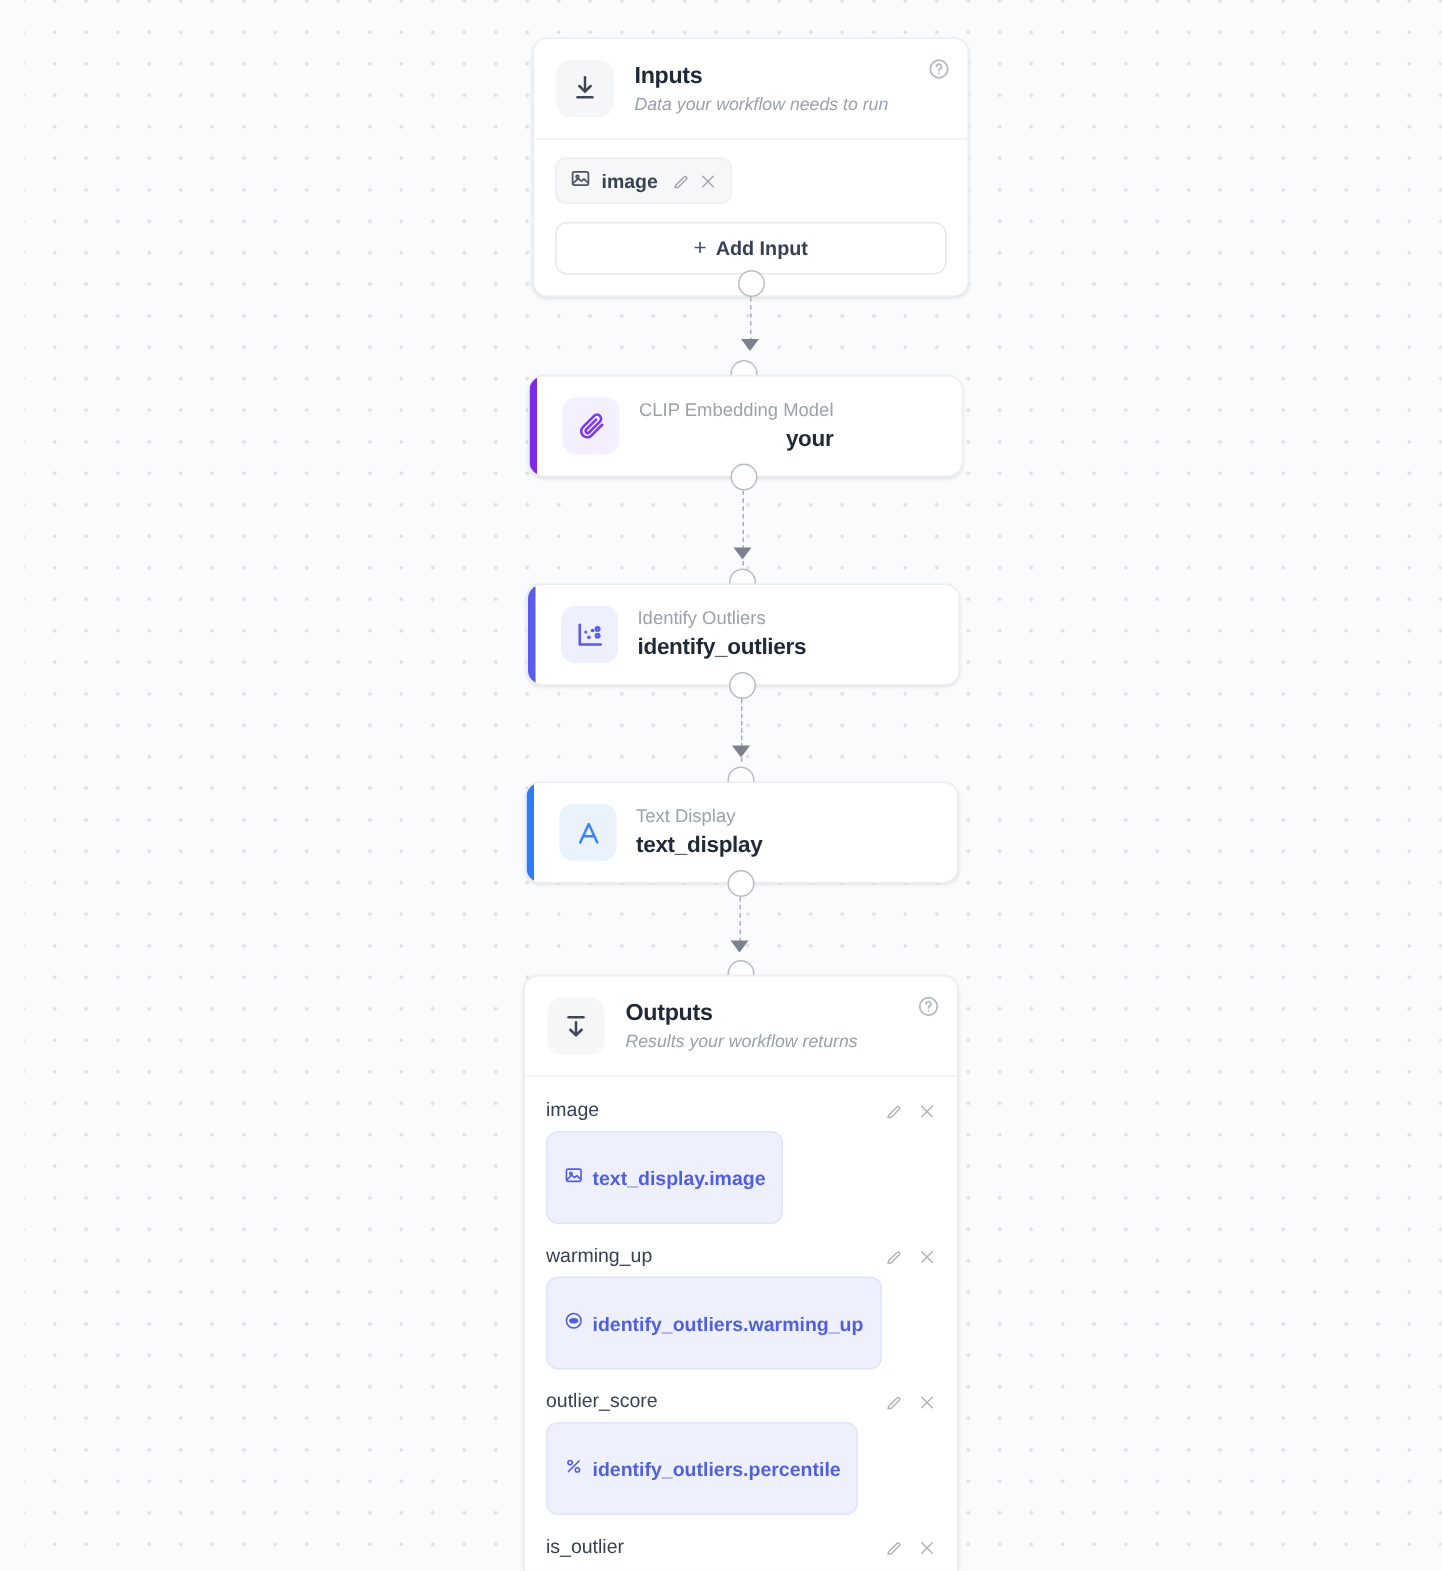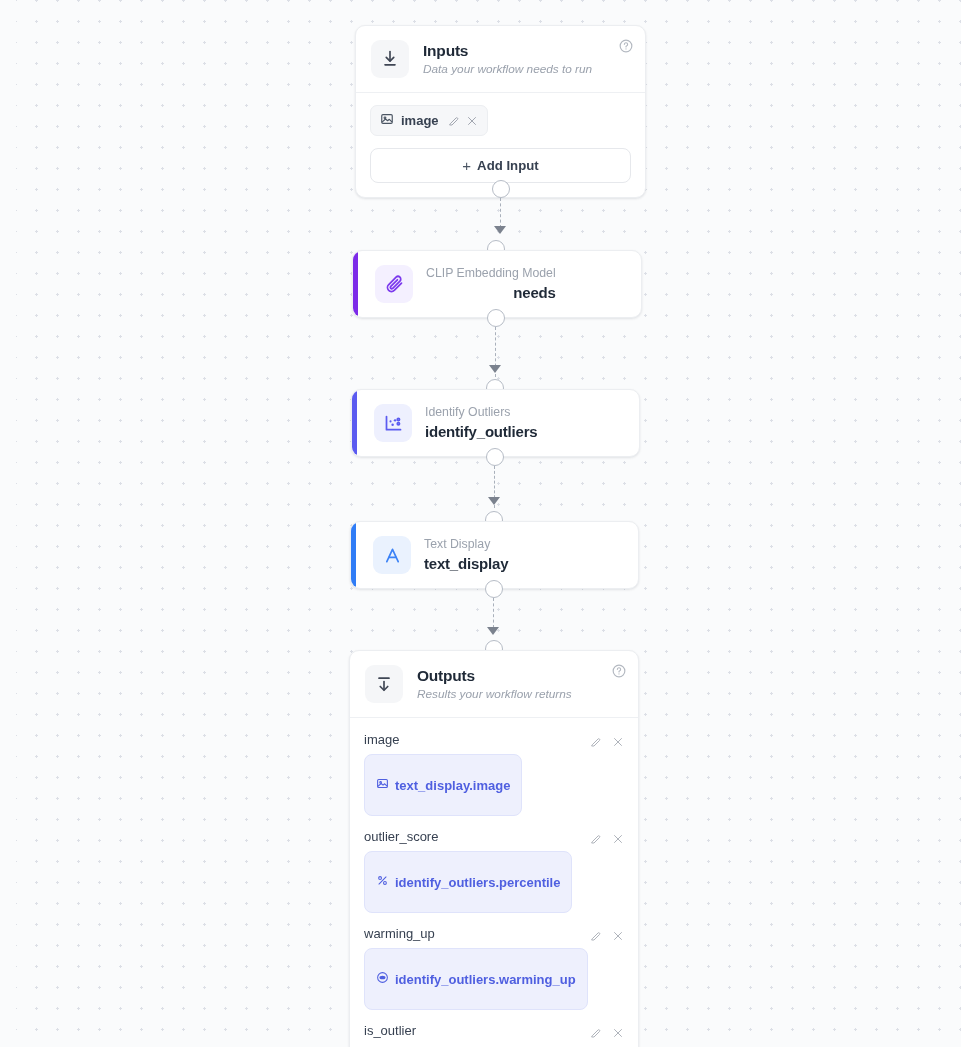--- a/index.html
+++ b/index.html
@@ -185,21 +185,21 @@
 
   <div class="card node" style="left:336px; top:250px; width:290px; height:68px;text-align:right;">
     <div class="node-accent" style="background:#7c2ae8;"></div>
     <div class="node-icon" style="background:#f4f0ff;">
       <svg width="21" height="21" viewBox="0 0 24 24" fill="none" stroke="#7c3aed" stroke-width="2" stroke-linecap="round" stroke-linejoin="round">
         <path d="M20 10.5l-8.3 8.3a4.6 4.6 0 0 1-6.5-6.5l8.6-8.6a3.1 3.1 0 0 1 4.4 4.4l-8.5 8.5a1.6 1.6 0 0 1-2.2-2.2l7.8-7.8"></path>
       </svg>
     </div>
     <div class="node-texts">
       <div class="node-type">CLIP Embedding Model</div>
-      <div class="node-name">needs</div>
+      <div class="node-name">your</div>
     </div>
   </div>
 
   <div class="port" style="left:471px; top:309px;"></div>
   <div class="edge" style="left:479px; top:327px; height:50px;"></div>
   <div class="arrow" style="left:473px; top:365px;"></div>
   <div class="port" style="left:470px; top:379px;"></div>
 
   <div class="card node" style="left:335px; top:389px; width:289px; height:68px;">
     <div class="node-accent" style="background:#5b5bf0;"></div>
@@ -291,20 +291,48 @@
               <circle cx="8.5" cy="10" r="1.5"></circle>
               <polyline points="4,17 9.5,12 13,15 16,12.5 20,16.5"></polyline>
             </svg>
           </span>
           <span>text_display.image</span>
         </div>
       </div>
 
       <div class="out-row">
         <div class="out-label-line">
+          <span class="out-label">warming_up</span>
+          <span class="out-tools">
+            <span class="tool">
+              <svg width="12" height="12" viewBox="0 0 24 24" fill="none" stroke="#7b828e" stroke-width="2" stroke-linecap="round" stroke-linejoin="round">
+                  <path d="M4 20h4L19 9a2.1 2.1 0 0 0-3-3L5 17z"></path>
+                </svg>
+            </span>
+            <span class="tool">
+              <svg width="12" height="12" viewBox="0 0 24 24" fill="none" stroke="#7b828e" stroke-width="2" stroke-linecap="round">
+                  <line x1="5" y1="5" x2="19" y2="19"></line>
+                  <line x1="19" y1="5" x2="5" y2="19"></line>
+                </svg>
+            </span>
+          </span>
+        </div>
+        <div class="out-chip">
+          <span>
+            <svg width="13" height="13" viewBox="0 0 24 24" fill="none" stroke="#4f5fe0" stroke-width="1.9">
+              <circle cx="12" cy="12" r="9"></circle>
+              <ellipse cx="12" cy="12" rx="5.6" ry="3.4" fill="#4f5fe0" stroke="none"></ellipse>
+            </svg>
+          </span>
+          <span>identify_outliers.warming_up</span>
+        </div>
+      </div>
+
+      <div class="out-row">
+        <div class="out-label-line">
           <span class="out-label">outlier_score</span>
           <span class="out-tools">
             <span class="tool">
               <svg width="12" height="12" viewBox="0 0 24 24" fill="none" stroke="#7b828e" stroke-width="2" stroke-linecap="round" stroke-linejoin="round">
                   <path d="M4 20h4L19 9a2.1 2.1 0 0 0-3-3L5 17z"></path>
                 </svg>
             </span>
             <span class="tool">
               <svg width="12" height="12" viewBox="0 0 24 24" fill="none" stroke="#7b828e" stroke-width="2" stroke-linecap="round">
                   <line x1="5" y1="5" x2="19" y2="19"></line>
@@ -320,63 +348,35 @@
               <circle cx="7.5" cy="7.5" r="2.6"></circle>
               <circle cx="16.5" cy="16.5" r="2.6"></circle>
             </svg>
           </span>
           <span>identify_outliers.percentile</span>
         </div>
       </div>
 
       <div class="out-row">
         <div class="out-label-line">
-          <span class="out-label">warming_up</span>
+          <span class="out-label">is_outlier</span>
           <span class="out-tools">
             <span class="tool">
               <svg width="12" height="12" viewBox="0 0 24 24" fill="none" stroke="#7b828e" stroke-width="2" stroke-linecap="round" stroke-linejoin="round">
                   <path d="M4 20h4L19 9a2.1 2.1 0 0 0-3-3L5 17z"></path>
                 </svg>
             </span>
             <span class="tool">
               <svg width="12" height="12" viewBox="0 0 24 24" fill="none" stroke="#7b828e" stroke-width="2" stroke-linecap="round">
                   <line x1="5" y1="5" x2="19" y2="19"></line>
                   <line x1="19" y1="5" x2="5" y2="19"></line>
                 </svg>
             </span>
           </span>
         </div>
-        <div class="out-chip">
-          <span>
-            <svg width="13" height="13" viewBox="0 0 24 24" fill="none" stroke="#4f5fe0" stroke-width="1.9">
-              <circle cx="12" cy="12" r="9"></circle>
-              <ellipse cx="12" cy="12" rx="5.6" ry="3.4" fill="#4f5fe0" stroke="none"></ellipse>
-            </svg>
-          </span>
-          <span>identify_outliers.warming_up</span>
-        </div>
-      </div>
-
-      <div class="out-row">
-        <div class="out-label-line">
-          <span class="out-label">is_outlier</span>
-          <span class="out-tools">
-            <span class="tool">
-              <svg width="12" height="12" viewBox="0 0 24 24" fill="none" stroke="#7b828e" stroke-width="2" stroke-linecap="round" stroke-linejoin="round">
-                  <path d="M4 20h4L19 9a2.1 2.1 0 0 0-3-3L5 17z"></path>
-                </svg>
-            </span>
-            <span class="tool">
-              <svg width="12" height="12" viewBox="0 0 24 24" fill="none" stroke="#7b828e" stroke-width="2" stroke-linecap="round">
-                  <line x1="5" y1="5" x2="19" y2="19"></line>
-                  <line x1="19" y1="5" x2="5" y2="19"></line>
-                </svg>
-            </span>
-          </span>
-        </div>
       </div>
 
       <div class="add-btn" style="margin-top:18px;">
         <span class="plus">+</span>
         <span>Add Inputs</span>
       </div>
     </div>
   </div>
 
 </div>

